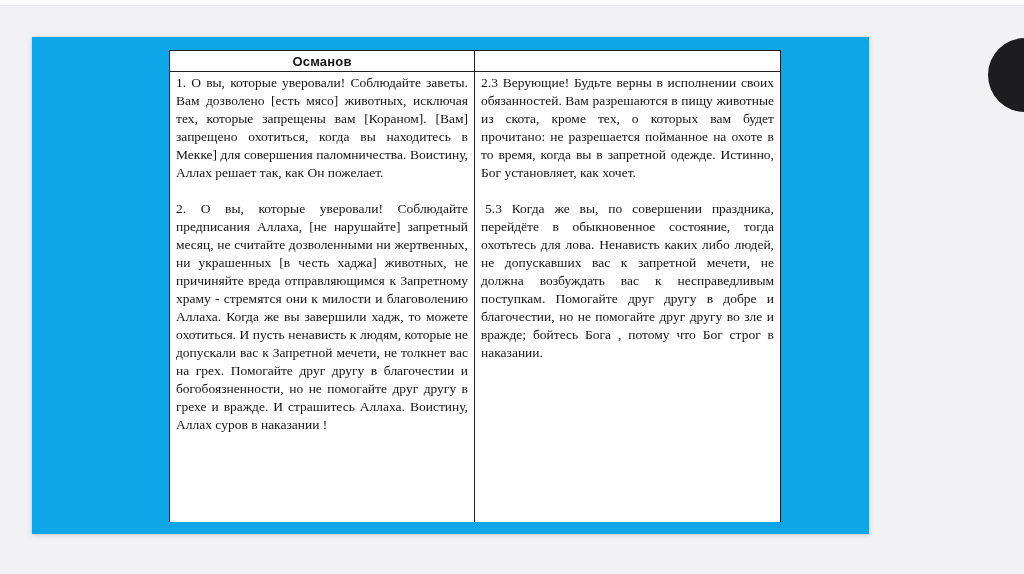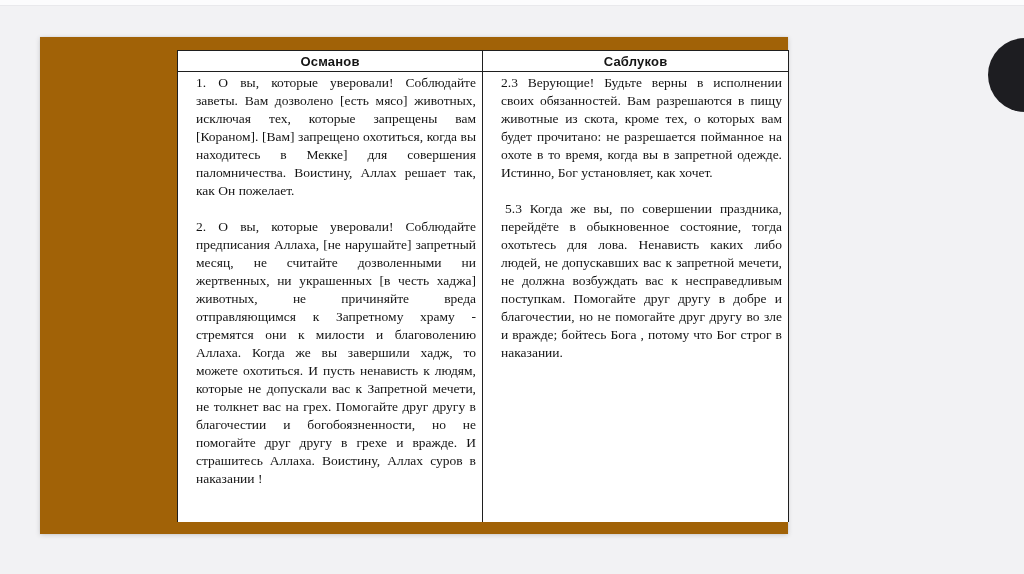--- a/index.html
+++ b/index.html
@@ -13,23 +13,23 @@
   }
   .top-strip {
     position: absolute;
     left: 0; top: 0;
     width: 1024px; height: 5px;
     background: #fcfcfd;
     border-bottom: 1px solid #e9e9ec;
   }
   .paper {
     position: absolute;
-    left: 40px; top: 37px;
-    width: 748px; height: 497px;
-    background: #a16207;
+    left: 32px; top: 37px;
+    width: 837px; height: 497px;
+    background: #0ea5e9;
     box-shadow: 0 1px 5px rgba(0,0,0,0.16), 0 0 1px rgba(0,0,0,0.12);
   }
   .cmp-table {
     position: absolute;
     left: 137px; top: 13px;
     width: 612px; height: 472px;
     border: 1.5px solid #1f1f1f;
     border-bottom: none;
     box-sizing: border-box;
     background: #ffffff;
@@ -61,40 +61,39 @@
     width: 50%;
     box-sizing: border-box;
     padding: 2px 6px 0 6px;
     overflow: hidden;
     font-family: "Liberation Serif", serif;
     font-size: 13.5px;
     line-height: 18px;
     text-align: justify;
   }
   .cell:first-child { border-right: 1.5px solid #1f1f1f; }
-  .cell p { margin: 0 0 18px 12px; }
+  .cell p { margin: 0 0 18px 0; }
   .cell.col-right p + p { text-indent: 4px; }
   .bubble {
     position: absolute;
     left: 988px; top: 38px;
     width: 74px; height: 74px;
     border-radius: 50%;
     background: #1d1d21;
   }
 </style>
 </head>
 <body>
 
 <div class="top-strip"></div>
 
 <div class="paper">
   <div class="cmp-table">
     <div class="thead">
       <div class="th">Османов</div>
-      <div class="th">Саблуков</div>
     </div>
     <div class="tbody">
       <div class="cell col-left">
         <p>1. О вы, которые уверовали! Соблюдайте заветы. Вам дозволено [есть мясо] животных, исключая тех, которые запрещены вам [Кораном]. [Вам] запрещено охотиться, когда вы находитесь в Мекке] для совершения паломничества. Воистину, Аллах решает так, как Он пожелает.</p>
         <p>2. О вы, которые уверовали! Соблюдайте предписания Аллаха, [не нарушайте] запретный месяц, не считайте дозволенными ни жертвенных, ни украшенных [в честь хаджа] животных, не причиняйте вреда отправляющимся к Запретному храму - стремятся они к милости и благоволению Аллаха. Когда же вы завершили хадж, то можете охотиться. И пусть ненависть к людям, которые не допускали вас к Запретной мечети, не толкнет вас на грех. Помогайте друг другу в благочестии и богобоязненности, но не помогайте друг другу в грехе и вражде. И страшитесь Аллаха. Воистину, Аллах суров в наказании !</p>
       </div>
       <div class="cell col-right">
         <p>2.3 Верующие! Будьте верны в исполнении своих обязанностей. Вам разрешаются в пищу животные из скота, кроме тех, о которых вам будет прочитано: не разрешается пойманное на охоте в то время, когда вы в запретной одежде. Истинно, Бог установляет, как хочет.</p>
         <p>5.3 Когда же вы, по совершении праздника, перейдёте в обыкновенное состояние, тогда охотьтесь для лова. Ненависть каких либо людей, не допускавших вас к запретной мечети, не должна возбуждать вас к несправедливым поступкам. Помогайте друг другу в добре и благочестии, но не помогайте друг другу во зле и вражде; бойтесь Бога , потому что Бог строг в наказании.</p>
       </div>

